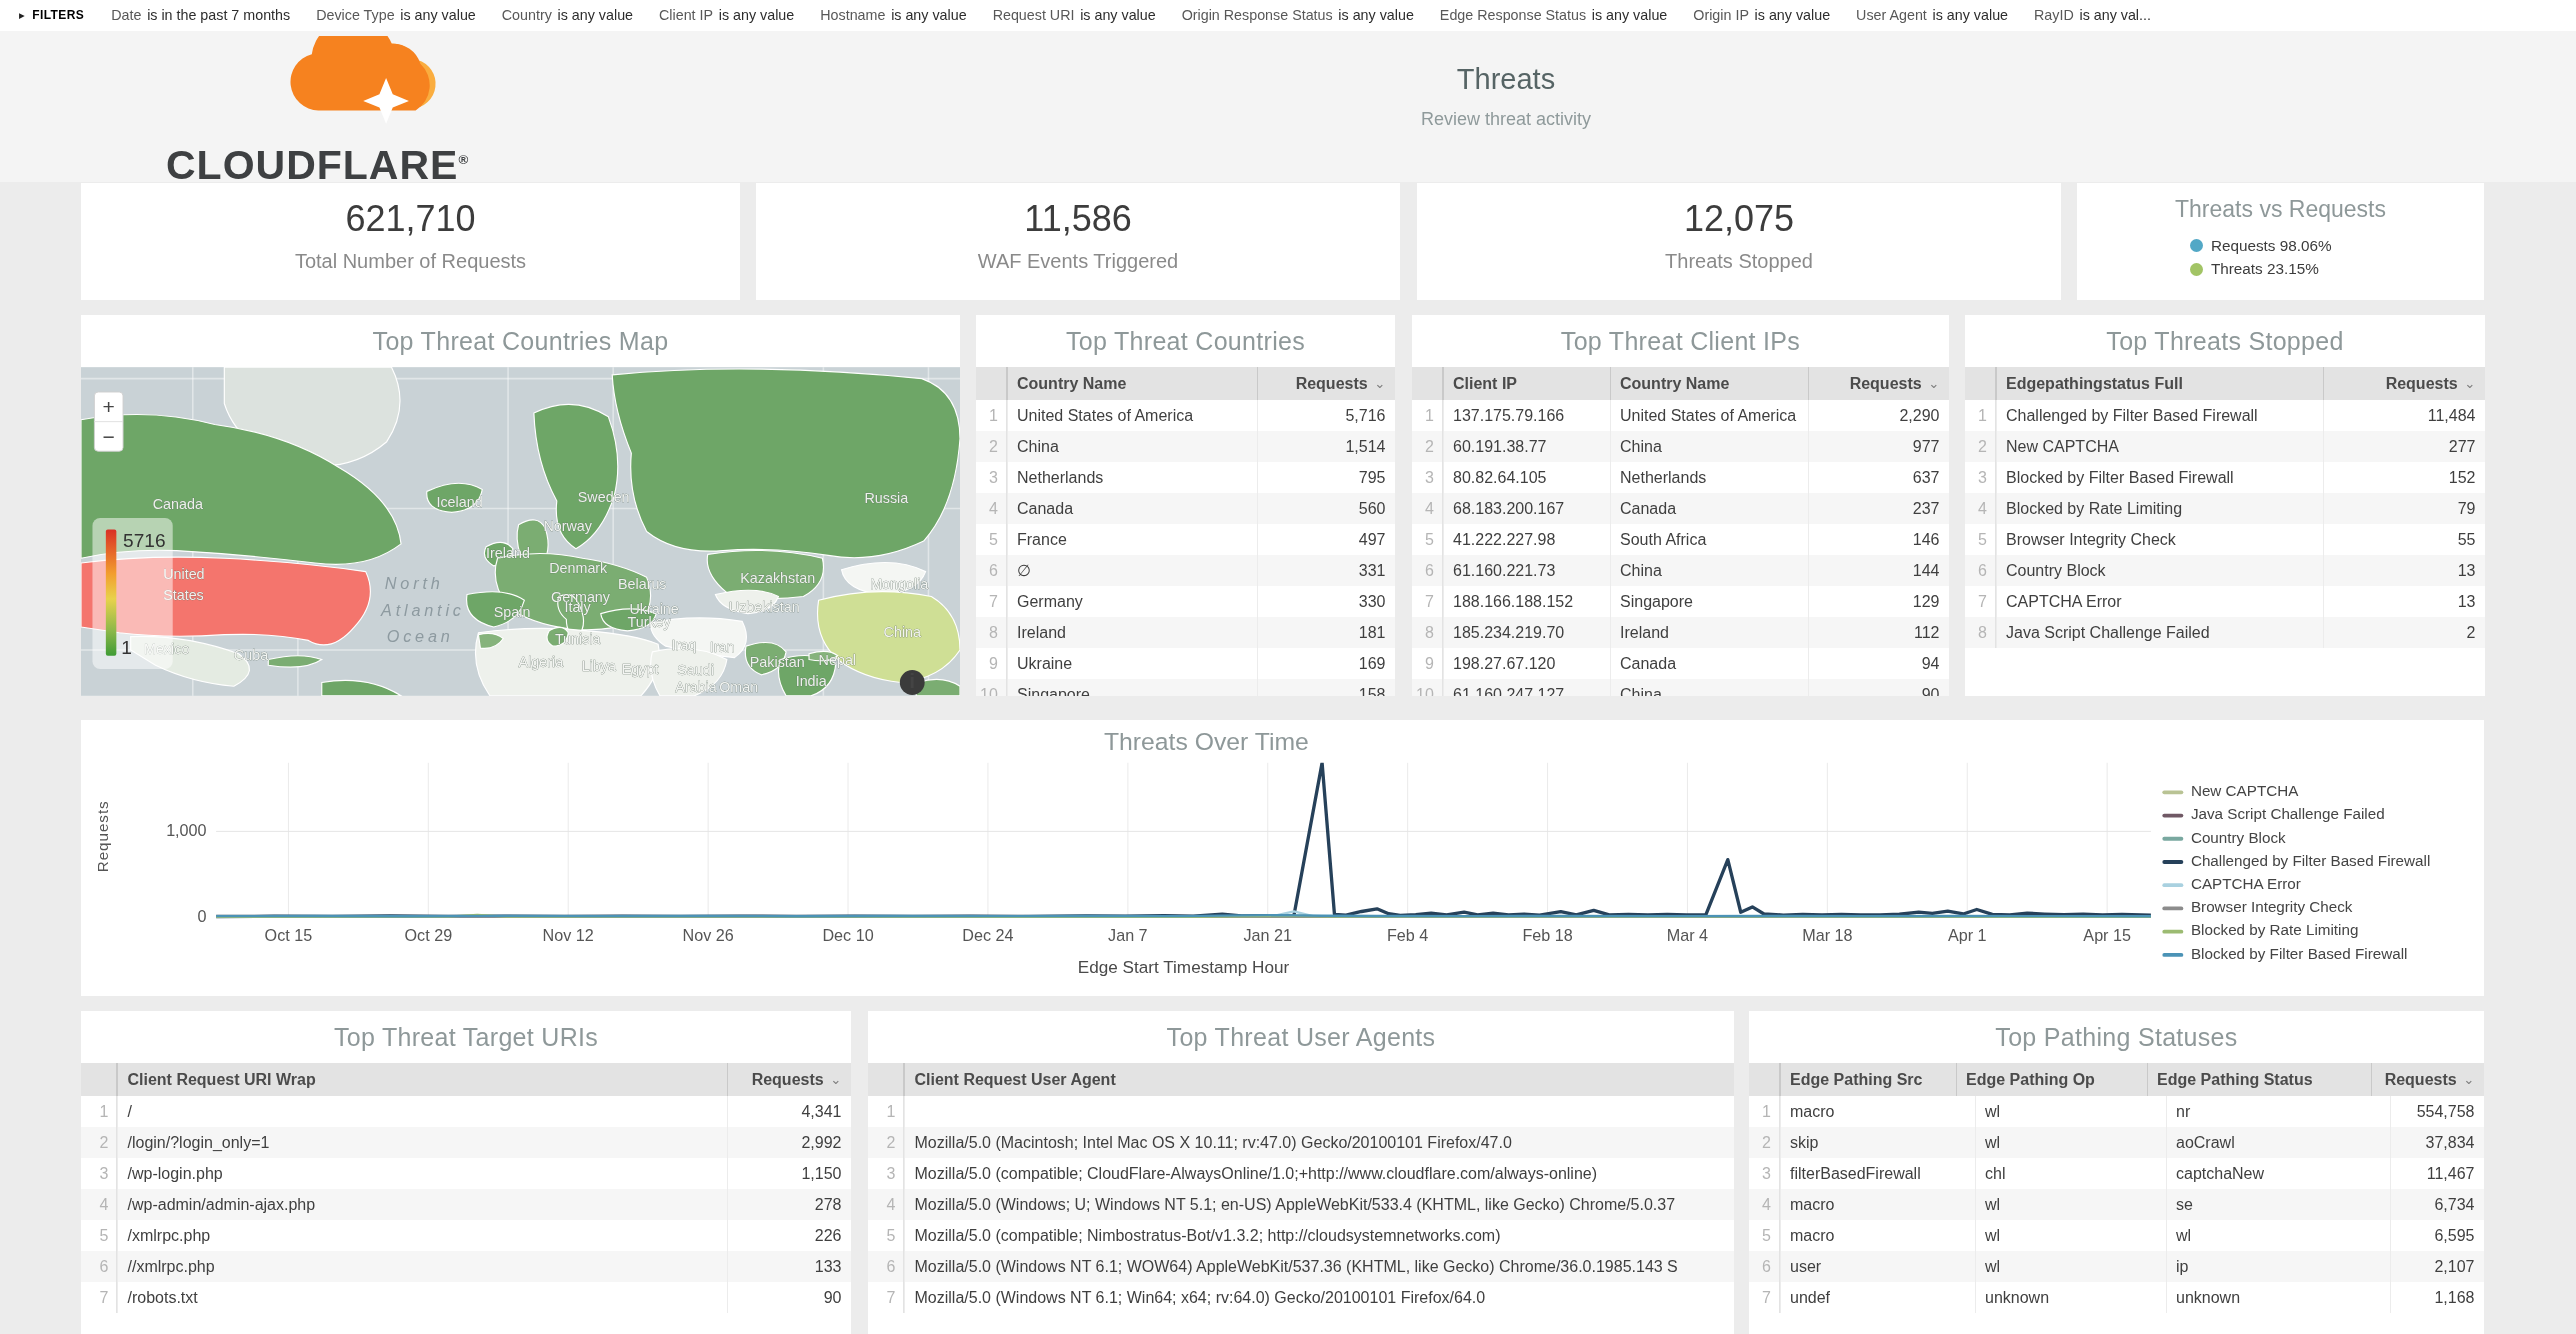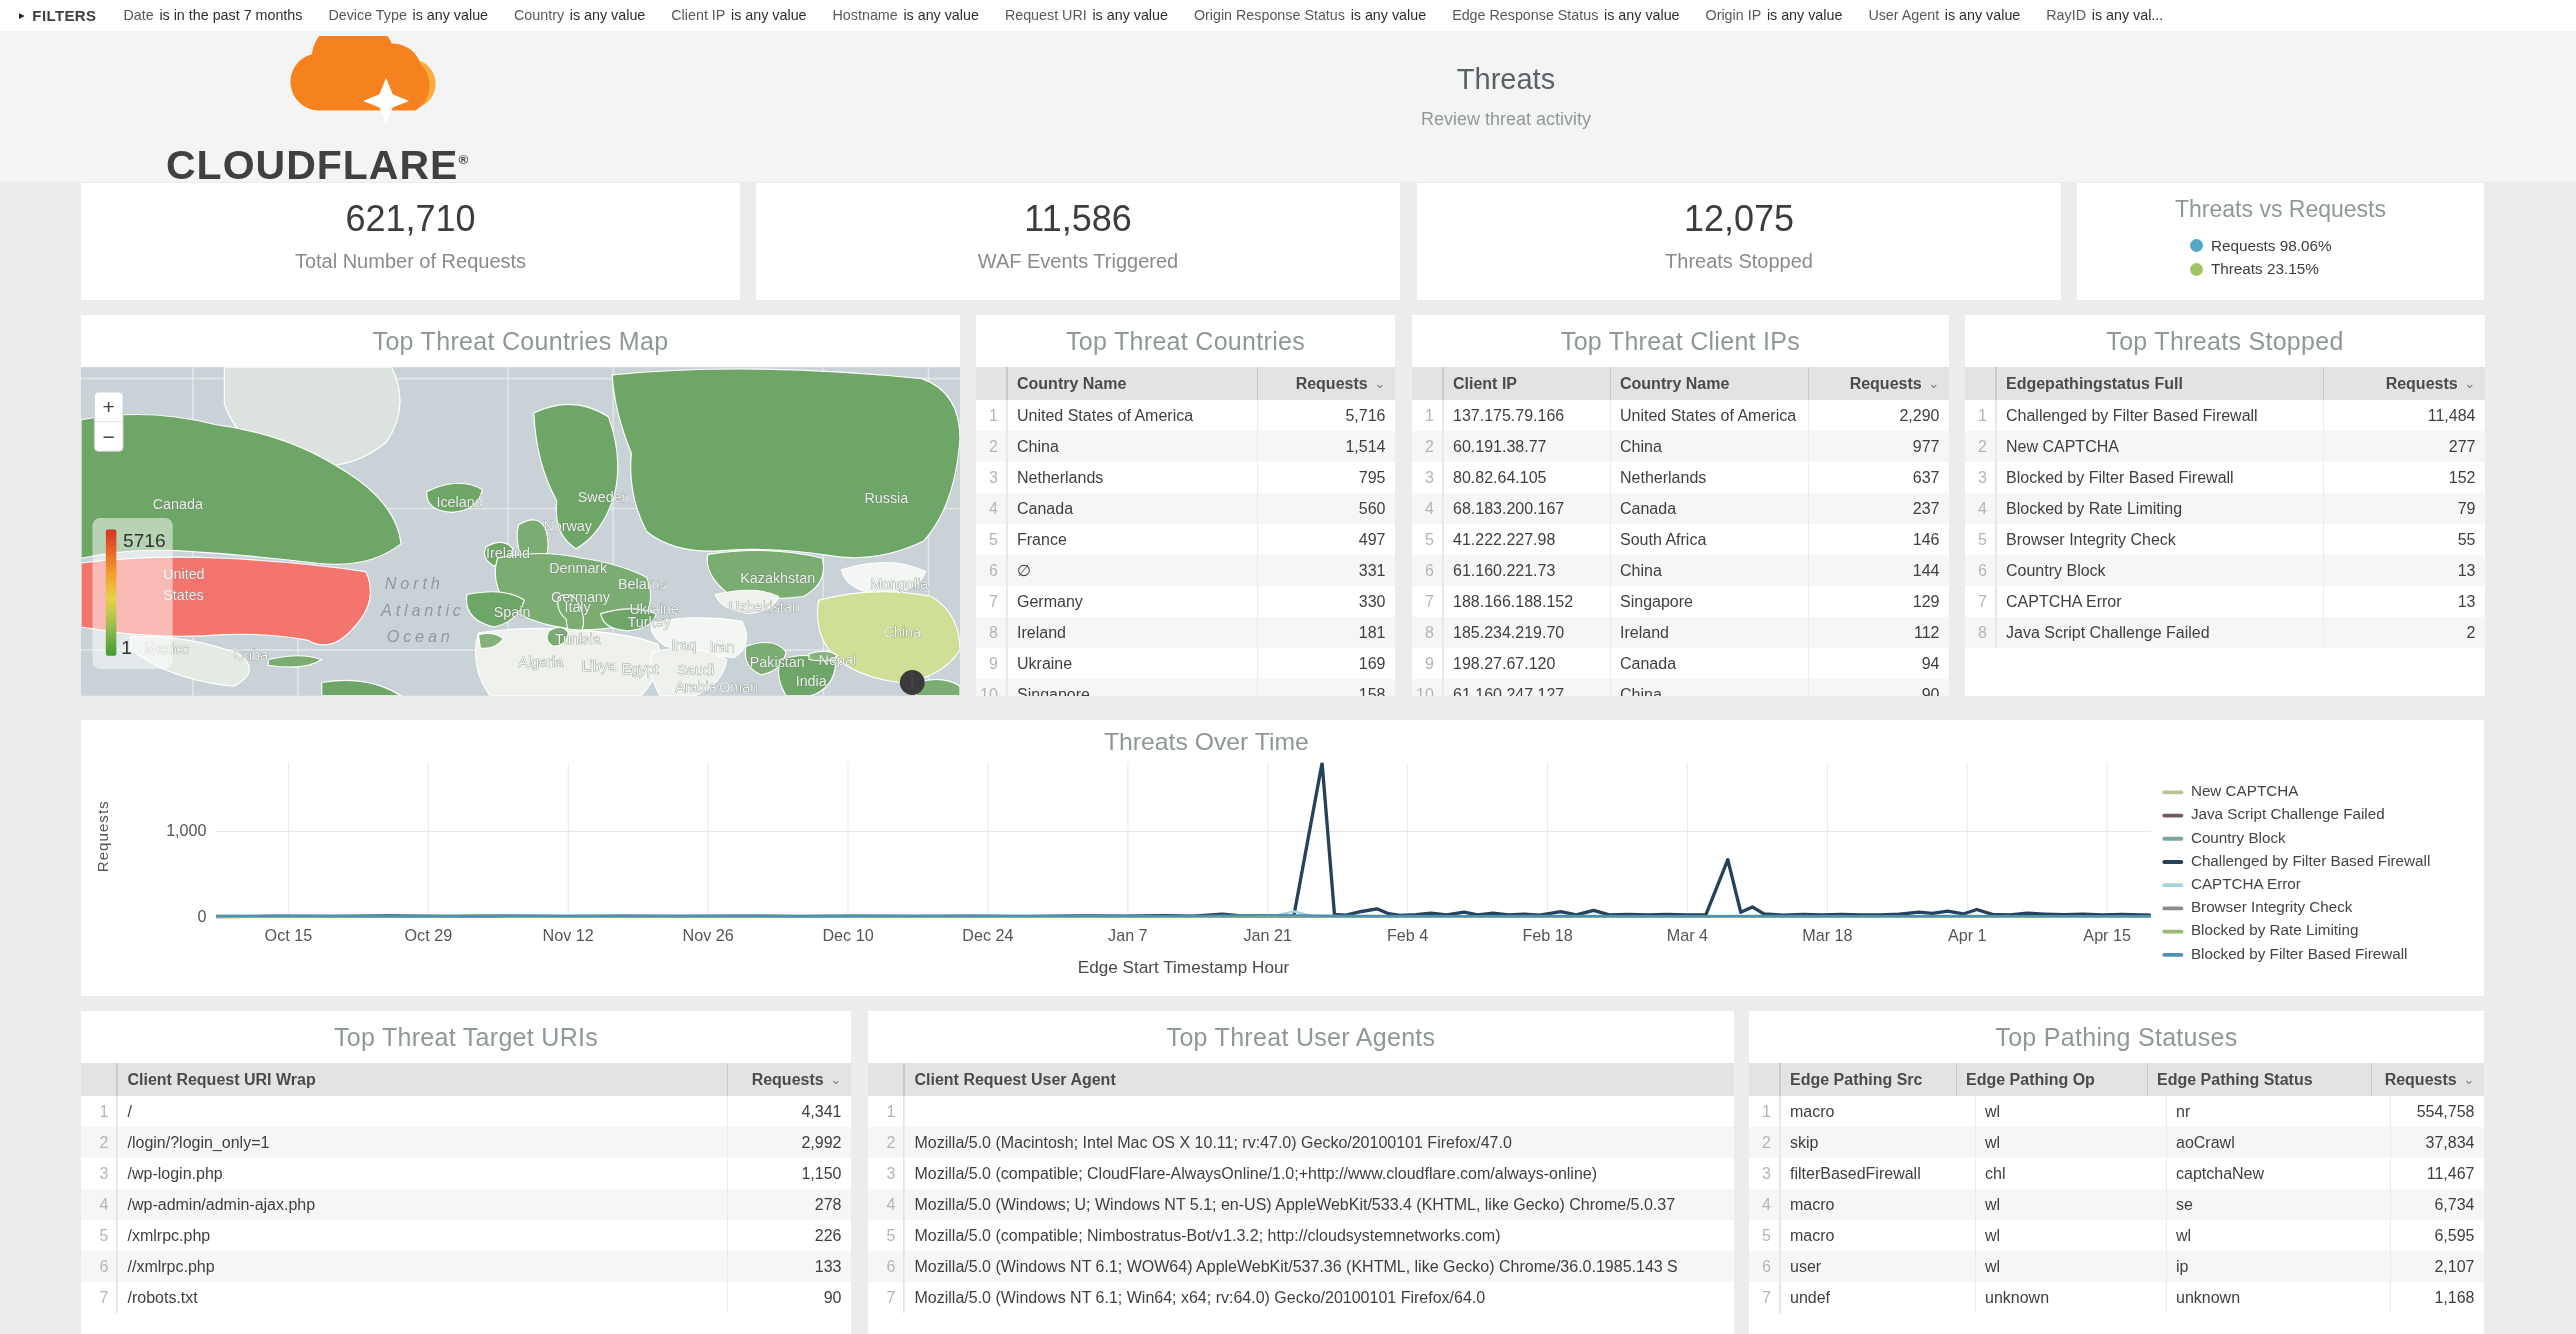--- a/index.html
+++ b/index.html
@@ -3,21 +3,21 @@
 <meta charset="utf-8">
 <style>
   html,body{margin:0;padding:0;background:#ececec;font-family:"Liberation Sans",sans-serif;}
   #app{position:relative;width:2576px;height:1335px;overflow:hidden;background:#ececec;}
   .panel{position:absolute;background:#fff;overflow:hidden;}
   .ptitle{height:52px;display:flex;align-items:center;justify-content:center;font-size:25px;font-weight:300;color:#8e9899;letter-spacing:0.3px;}
   
   #filterbar{position:absolute;left:0;top:0;width:2576px;height:30.5px;background:#fff;border-bottom:1px solid #e2e2e2;display:flex;align-items:center;white-space:nowrap;overflow:hidden;}
   #filters-toggle{display:flex;align-items:center;margin:0 27px 0 19px;cursor:pointer;}
   #filters-toggle .tri{font-size:11.4px;color:#222;margin-right:7.6px;}
-  #filters-toggle .tlab{font-size:15px;font-weight:bold;color:#404040;letter-spacing:0.4px;}
+  #filters-toggle .tlab{font-size:12px;font-weight:bold;color:#000000;letter-spacing:0.4px;}
   .fitem{display:flex;margin-right:26px;font-size:14.3px;}
   .fitem .flabel{color:#585858;margin-right:5.7px;}
   .fitem .fvalue{color:#2d2d2d;font-weight:normal;}
   
   #hero{position:absolute;left:0;top:30.5px;width:2576px;height:151px;background:#f4f4f4;}
   #logo{position:absolute;left:166px;top:5.7px;width:343px;}
   #logo .word{font-size:41px;font-weight:800;color:#3e4042;letter-spacing:1px;line-height:1;}
   #logo .reg{font-size:13.3px;vertical-align:super;color:#3e4042;font-weight:bold;}
   #hero-title{position:absolute;left:1506px;top:32px;transform:translateX(-50%);text-align:center;}
   #hero-title .t{font-size:29px;font-weight:300;color:#566465;}

